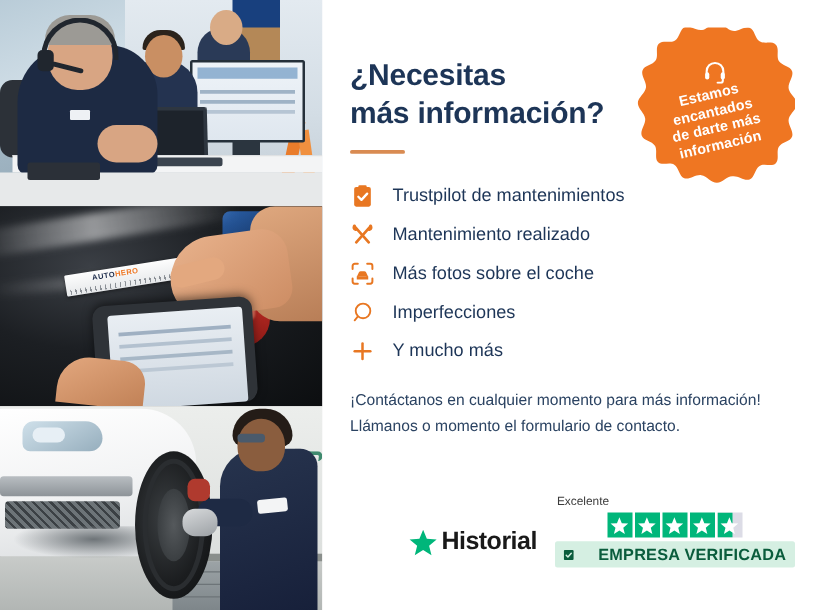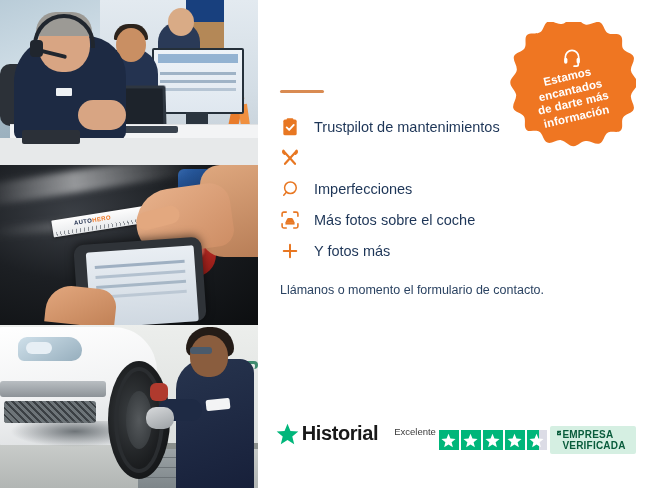--- a/index.html
+++ b/index.html
@@ -198,32 +198,32 @@
   .f-label { font-size:14.5px; color:#1d3557; }
 
   .contact { margin-top: 14px; font-size:12.5px; line-height:1.62; color:#2b4362; }
 
   
   .tp { position:absolute; left:22px; right:14px; bottom:34px; display:flex;
         align-items:flex-end; justify-content:flex-end; gap:14px; }
   .tp-logo { display:flex; align-items:center; gap:3px; padding-bottom:9px; }
   .tp-logo svg { width:23px; height:22px; display:block; }
   .tp-name { font-size:20px; font-weight:bold; color:#191919; letter-spacing:-.4px; }
-  .tp-right { display:flex; flex-direction:row; align-items:center; gap:3px; }
+  .tp-right { display:flex; flex-direction:column; align-items:center; gap:3px; }
   .tp-excelente { font-size:9.5px; color:#3b3b3b; align-self:flex-start; margin-left:2px;}
   .tp-stars { display:flex; gap:2px; }
   .tp-star { width:20px; height:20px; background:#00b67a; display:flex;
              align-items:center; justify-content:center; position:relative; overflow:hidden;}
   .tp-star.partial { background:#dcdce6; }
   .tp-star.partial::before { content:""; position:absolute; left:0; top:0; bottom:0;
              width:62%; background:#00b67a; }
   .tp-star svg { width:15px; height:15px; position:relative; z-index:2; }
-  .tp-verified { background:#d5efe2; color:#0a5c3c; font-size:10px; font-weight:bold;
+  .tp-verified { background:#d5efe2; color:#0a5c3c; font-size:13px; font-weight:bold;
                  letter-spacing:.2px; padding:3px 7px; border-radius:2px;
-                 display:flex; align-items:flex-start; gap:1px; }
+                 display:flex; align-items:center; gap:20px; }
   .tp-verified svg { width:8px; height:8px; }
 </style>
 </head>
 <body>
 
 <div class="banner">
 
   <div class="photo-col">
 
     <div class="photo photo-1">
@@ -306,21 +306,22 @@
       <div class="p3-mbadge"></div>
       <div class="p3-marm"></div>
       <div class="p3-glove2"></div>
       <div class="p3-glove"></div>
     </div>
   </div>
 
   <div class="content">
 
     <h1 class="headline">
-      <br>
+      <span>¿Necesitas</span><br>
+      <span>más información?</span>
     </h1>
     <div class="divider"></div>
 
     <div class="badge-wrap">
       <svg class="badge-svg" viewBox="0 0 128 128">
         <path fill="#ef7622" d="M64 2c5 0 8.5 6.5 13.4 7.3 4.9.8 10.2-4.3 14.7-2.6 4.5 1.7 4.6 9.1 8.6 11.6 4 2.6 10.7-.5 14 2.9 3.3 3.4.1 10 2.6 14.1 2.5 4.1 9.9 4.3 11.4 8.8 1.5 4.6-3.6 9.7-3 14.6.6 4.9 7 8.5 7 13.5 0 5-6.4 8.6-7 13.5-.6 4.9 4.5 10 3 14.6-1.5 4.5-8.9 4.7-11.4 8.8-2.5 4.1.7 10.7-2.6 14.1-3.3 3.4-10-.3-14 2.3-4 2.5-4.1 9.9-8.6 11.6-4.5 1.7-9.8-3.4-14.7-2.6C72.5 134.3 69 140 64 140s-8.5-5.7-13.4-6.5c-4.9-.8-10.2 4.3-14.7 2.6-4.5-1.7-4.6-9.1-8.6-11.6-4-2.6-10.7 1.1-14-2.3-3.3-3.4-.1-10-2.6-14.1-2.5-4.1-9.9-4.3-11.4-8.8-1.5-4.6 3.6-9.7 3-14.6C1.7 80.1-4 76.5-4 71.5c0-5 6.4-8.6 7-13.5.6-4.9-4.5-10-3-14.6 1.5-4.5 8.9-4.7 11.4-8.8 2.5-4.1-.7-10.7 2.6-14.1 3.3-3.4 10-.3 14-2.9 4-2.5 4.1-9.9 8.6-11.6 4.5-1.7 9.8 3.4 14.7 2.6C55.5 8.5 59 2 64 2z" transform="translate(6,-6) scale(0.93)"></path>
       </svg>
       <div class="badge-icon">
         <svg viewBox="0 0 24 24" fill="none" stroke="#ffffff" stroke-width="2" stroke-linecap="round">
           <path d="M4 14v-2a8 8 0 0 1 16 0v2"></path>
@@ -352,58 +353,60 @@
 
       <div class="feature">
         <span class="f-icon">
           <svg viewBox="0 0 24 24" stroke="#e87722" stroke-width="2.6" stroke-linecap="round" fill="none">
             <path d="M5 4.5l13 14.5"></path>
             <path d="M19 4.5L6 19"></path>
             <path d="M4.2 3.4a2.6 2.6 0 0 0 1.2 3.3" stroke-width="3"></path>
             <path d="M19.8 3.4a2.6 2.6 0 0 1-1.2 3.3" stroke-width="3"></path>
           </svg>
         </span>
-      </div>
-
-      <div class="feature">
-        <span class="f-icon">
-          <svg viewBox="0 0 24 24" fill="none" stroke="#e87722" stroke-width="1.8" stroke-linecap="round">
-            <circle cx="12.5" cy="10.5" r="7"></circle>
-            <path d="M7.6 15.8L4.5 19.5"></path>
-          </svg>
-        </span>
-        <span class="f-label">Imperfecciones</span>
+        <span class="f-label">Mantenimiento realizado</span>
       </div>
 
       <div class="feature">
         <span class="f-icon">
           <svg viewBox="0 0 24 24" fill="none" stroke="#e87722" stroke-width="1.9" stroke-linecap="round">
             <path d="M2.5 7.5v-3a2 2 0 0 1 2-2h3"></path>
             <path d="M21.5 7.5v-3a2 2 0 0 0-2-2h-3"></path>
             <path d="M2.5 16.5v3a2 2 0 0 0 2 2h3"></path>
             <path d="M21.5 16.5v3a2 2 0 0 1-2 2h-3"></path>
             <path d="M6.5 14.5h11v3h-11z" fill="#e87722" stroke="none"></path>
             <path d="M7.5 14.5l1.6-3.4a1.4 1.4 0 0 1 1.3-.8h3.2a1.4 1.4 0 0 1 1.3.8l1.6 3.4" fill="#e87722" stroke="#e87722" stroke-width="1.4"></path>
           </svg>
         </span>
         <span class="f-label">Más fotos sobre el coche</span>
       </div>
 
       <div class="feature">
         <span class="f-icon">
+          <svg viewBox="0 0 24 24" fill="none" stroke="#e87722" stroke-width="1.8" stroke-linecap="round">
+            <circle cx="12.5" cy="10.5" r="7"></circle>
+            <path d="M7.6 15.8L4.5 19.5"></path>
+          </svg>
+        </span>
+        <span class="f-label">Imperfecciones</span>
+      </div>
+
+      <div class="feature">
+        <span class="f-icon">
           <svg viewBox="0 0 24 24" stroke="#e87722" stroke-width="2.4" stroke-linecap="round">
             <path d="M12 4.5v15"></path>
             <path d="M4.5 12h15"></path>
           </svg>
         </span>
-        <span class="f-label">Y fotos más</span>
+        <span class="f-label">Y mucho más</span>
       </div>
     </div>
 
     <div class="contact">
+      <div>¡Contáctanos en cualquier momento para más información!</div>
       <div>Llámanos o momento el formulario de contacto.</div>
     </div>
 
     <div class="tp">
       <div class="tp-logo">
         <svg viewBox="0 0 24 23">
           <path fill="#00b67a" d="M12 .8l3.1 7.6 8.2.5-6.3 5.3 2 8-7-4.4-7 4.4 2-8L.7 8.9l8.2-.5z"></path>
         </svg>
         <span class="tp-name">Historial</span>
       </div>

